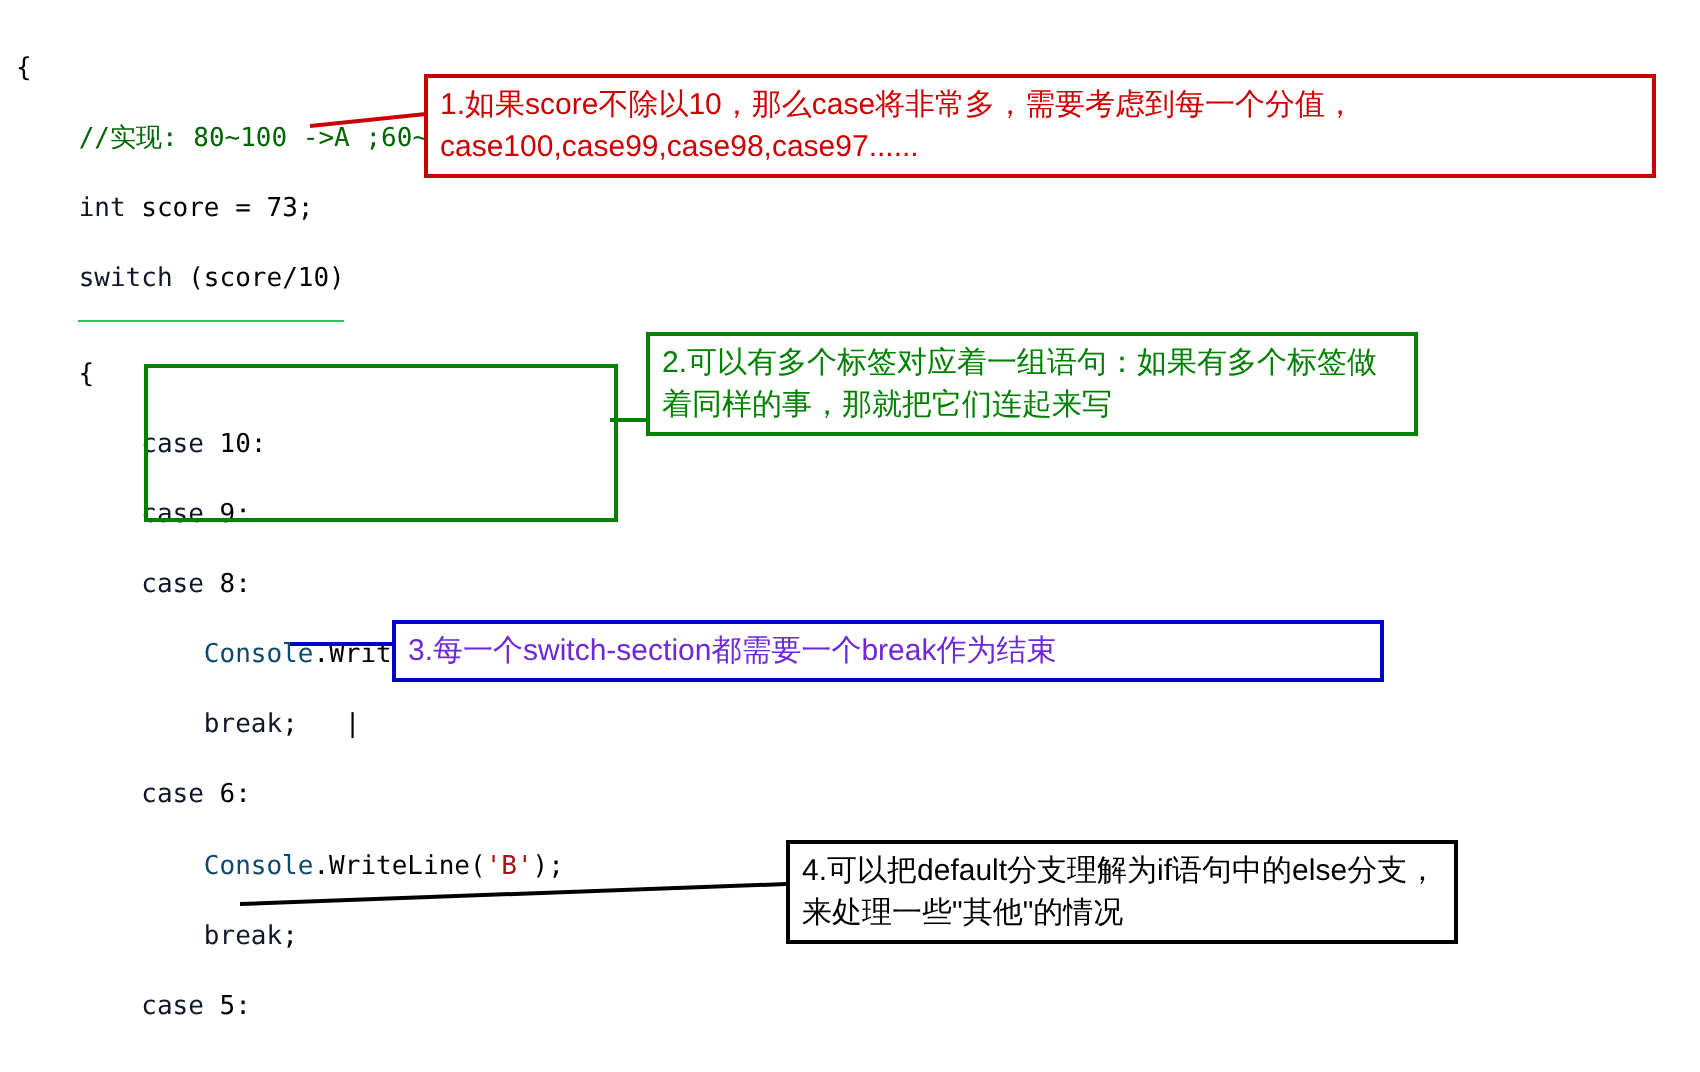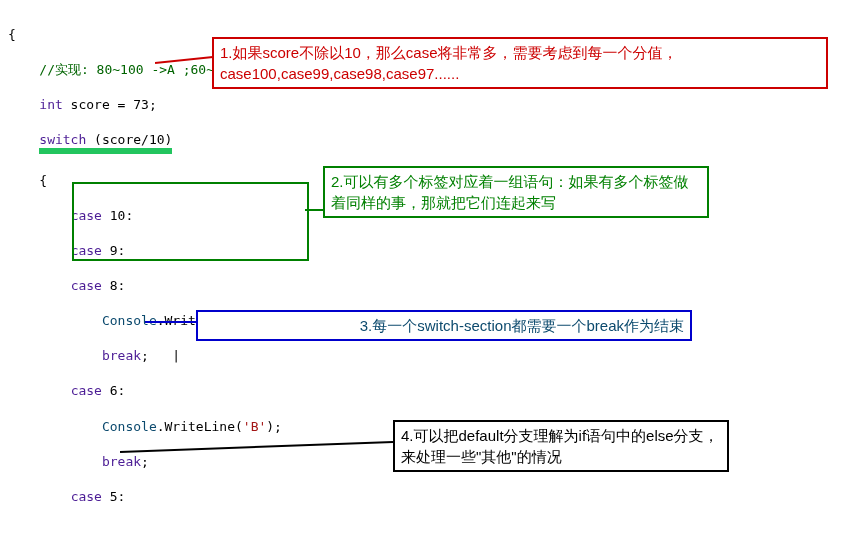--- a/index.html
+++ b/index.html
@@ -12,38 +12,38 @@
     line-height: 1.35;
     position: relative;
     width: 850px;
     box-sizing: border-box;
   }
   .code {
     white-space: pre;
     position: relative;
   }
   .line { display: block; }
-  .kw { color: #4c1d95; }
+  .kw { color: #0f172a; }
   .cls { color: #0c4a6e; }
   .str { color: #a31515; }
   .cmt { color: #006400; }
-  .underline-red { border-bottom: 6px solid #22c55e; display: inline-block; padding-bottom: 0; }
+  .underline-red { border-bottom: 1px solid #22c55e; display: inline-block; padding-bottom: 12px; }
 
   .annot {
     position: absolute;
     border: 2px solid;
     padding: 3px 6px;
     font-family: "Microsoft YaHei", sans-serif;
     font-size: 15px;
     background: #fff;
     line-height: 1.4;
   }
   .red   { border-color: #cc0000; color: #cc0000; }
   .green { border-color: #008000; color: #008000; }
-  .blue  { border-color: #0000cc; color: #0c4a6e; text-align: right; }
+  .blue  { border-color: #0000cc; color: #6d28d9; }
   .black { border-color: #000;    color: #000; }
 
   .codebox-green {
     position: absolute;
     border: 2px solid #008000;
     background: transparent;
     pointer-events: none;
   }
 
   svg.arrow {

